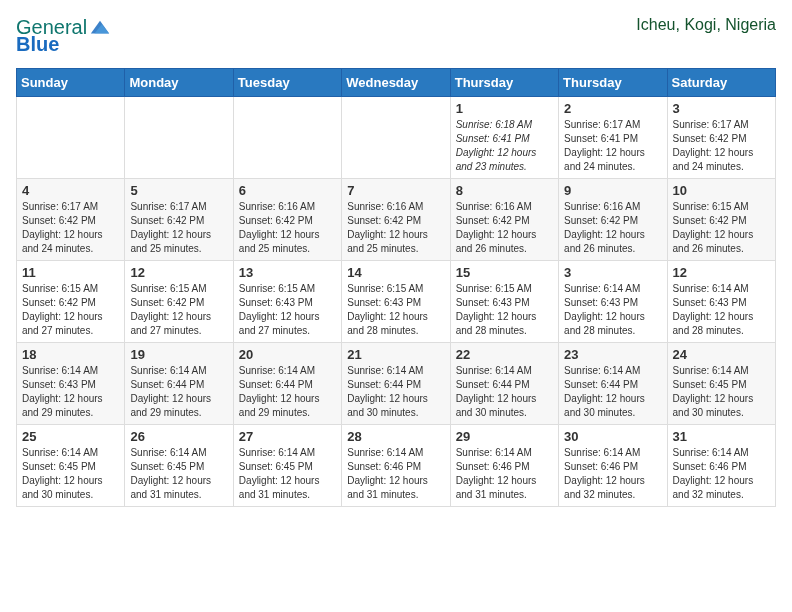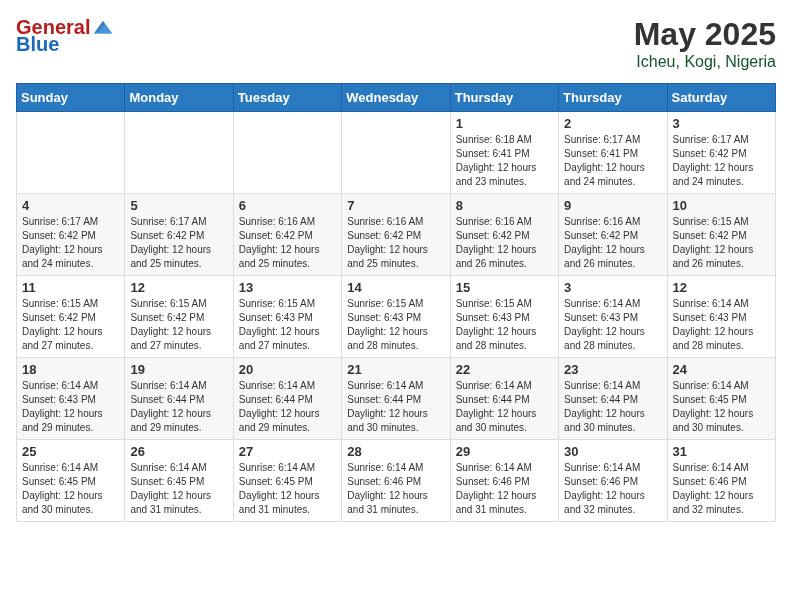--- a/index.html
+++ b/index.html
@@ -84,30 +84,29 @@
     .empty-cell {
       background: #fff !important;
     }
   </style>
 </head>
 <body>
 
 <div class="header">
   <div class="logo">
     <div class="logo-text">
-      <span style="font-size:20px;font-weight:bold;color:#b91c1c;">General</span>
+      <span style="font-size:20px;font-weight:normal;color:#0f766e;">General</span>
       <svg class="logo-icon" viewBox="0 0 24 24" xmlns="http://www.w3.org/2000/svg">
         <polygon points="2,18 12,4 22,18" fill="#1a6bbf" opacity="0.85"></polygon>
         <polygon points="6,18 14,8 22,18" fill="#4da0e0" opacity="0.7"></polygon>
       </svg>
     </div>
     <span style="font-size:20px;font-weight:bold;color:#1a6bbf;margin-top:-6px;">Blue</span>
   </div>
   <div class="title-section">
-    <div class="month-title">May 2025</div>
     <div class="location">Icheu, Kogi, Nigeria</div>
   </div>
 </div>
 
 <table class="calendar">
   <thead>
     <tr>
     <th>Sunday</th>
         <th>Monday</th>
         <th>Tuesday</th>
@@ -118,21 +117,21 @@
       </tr>
   </thead>
   <tbody id="calendar-body">
   <tr>
         <td class="empty-cell"></td>
         <td class="empty-cell"></td>
         <td class="empty-cell"></td>
         <td class="empty-cell"></td>
         <td>
           <span class="day-number">1</span>
-          <div class="day-info" style="white-space: pre-line;">Sunrise: 6:18 AM
+          <div class="day-info" style="white-space: pre-line; font-style: italic;">Sunrise: 6:18 AM
 Sunset: 6:41 PM
 Daylight: 12 hours and 23 minutes.</div>
         </td>
         <td>
           <span class="day-number">2</span>
           <div class="day-info" style="white-space: pre-line;">Sunrise: 6:17 AM
 Sunset: 6:41 PM
 Daylight: 12 hours and 24 minutes.</div>
         </td>
         <td>

